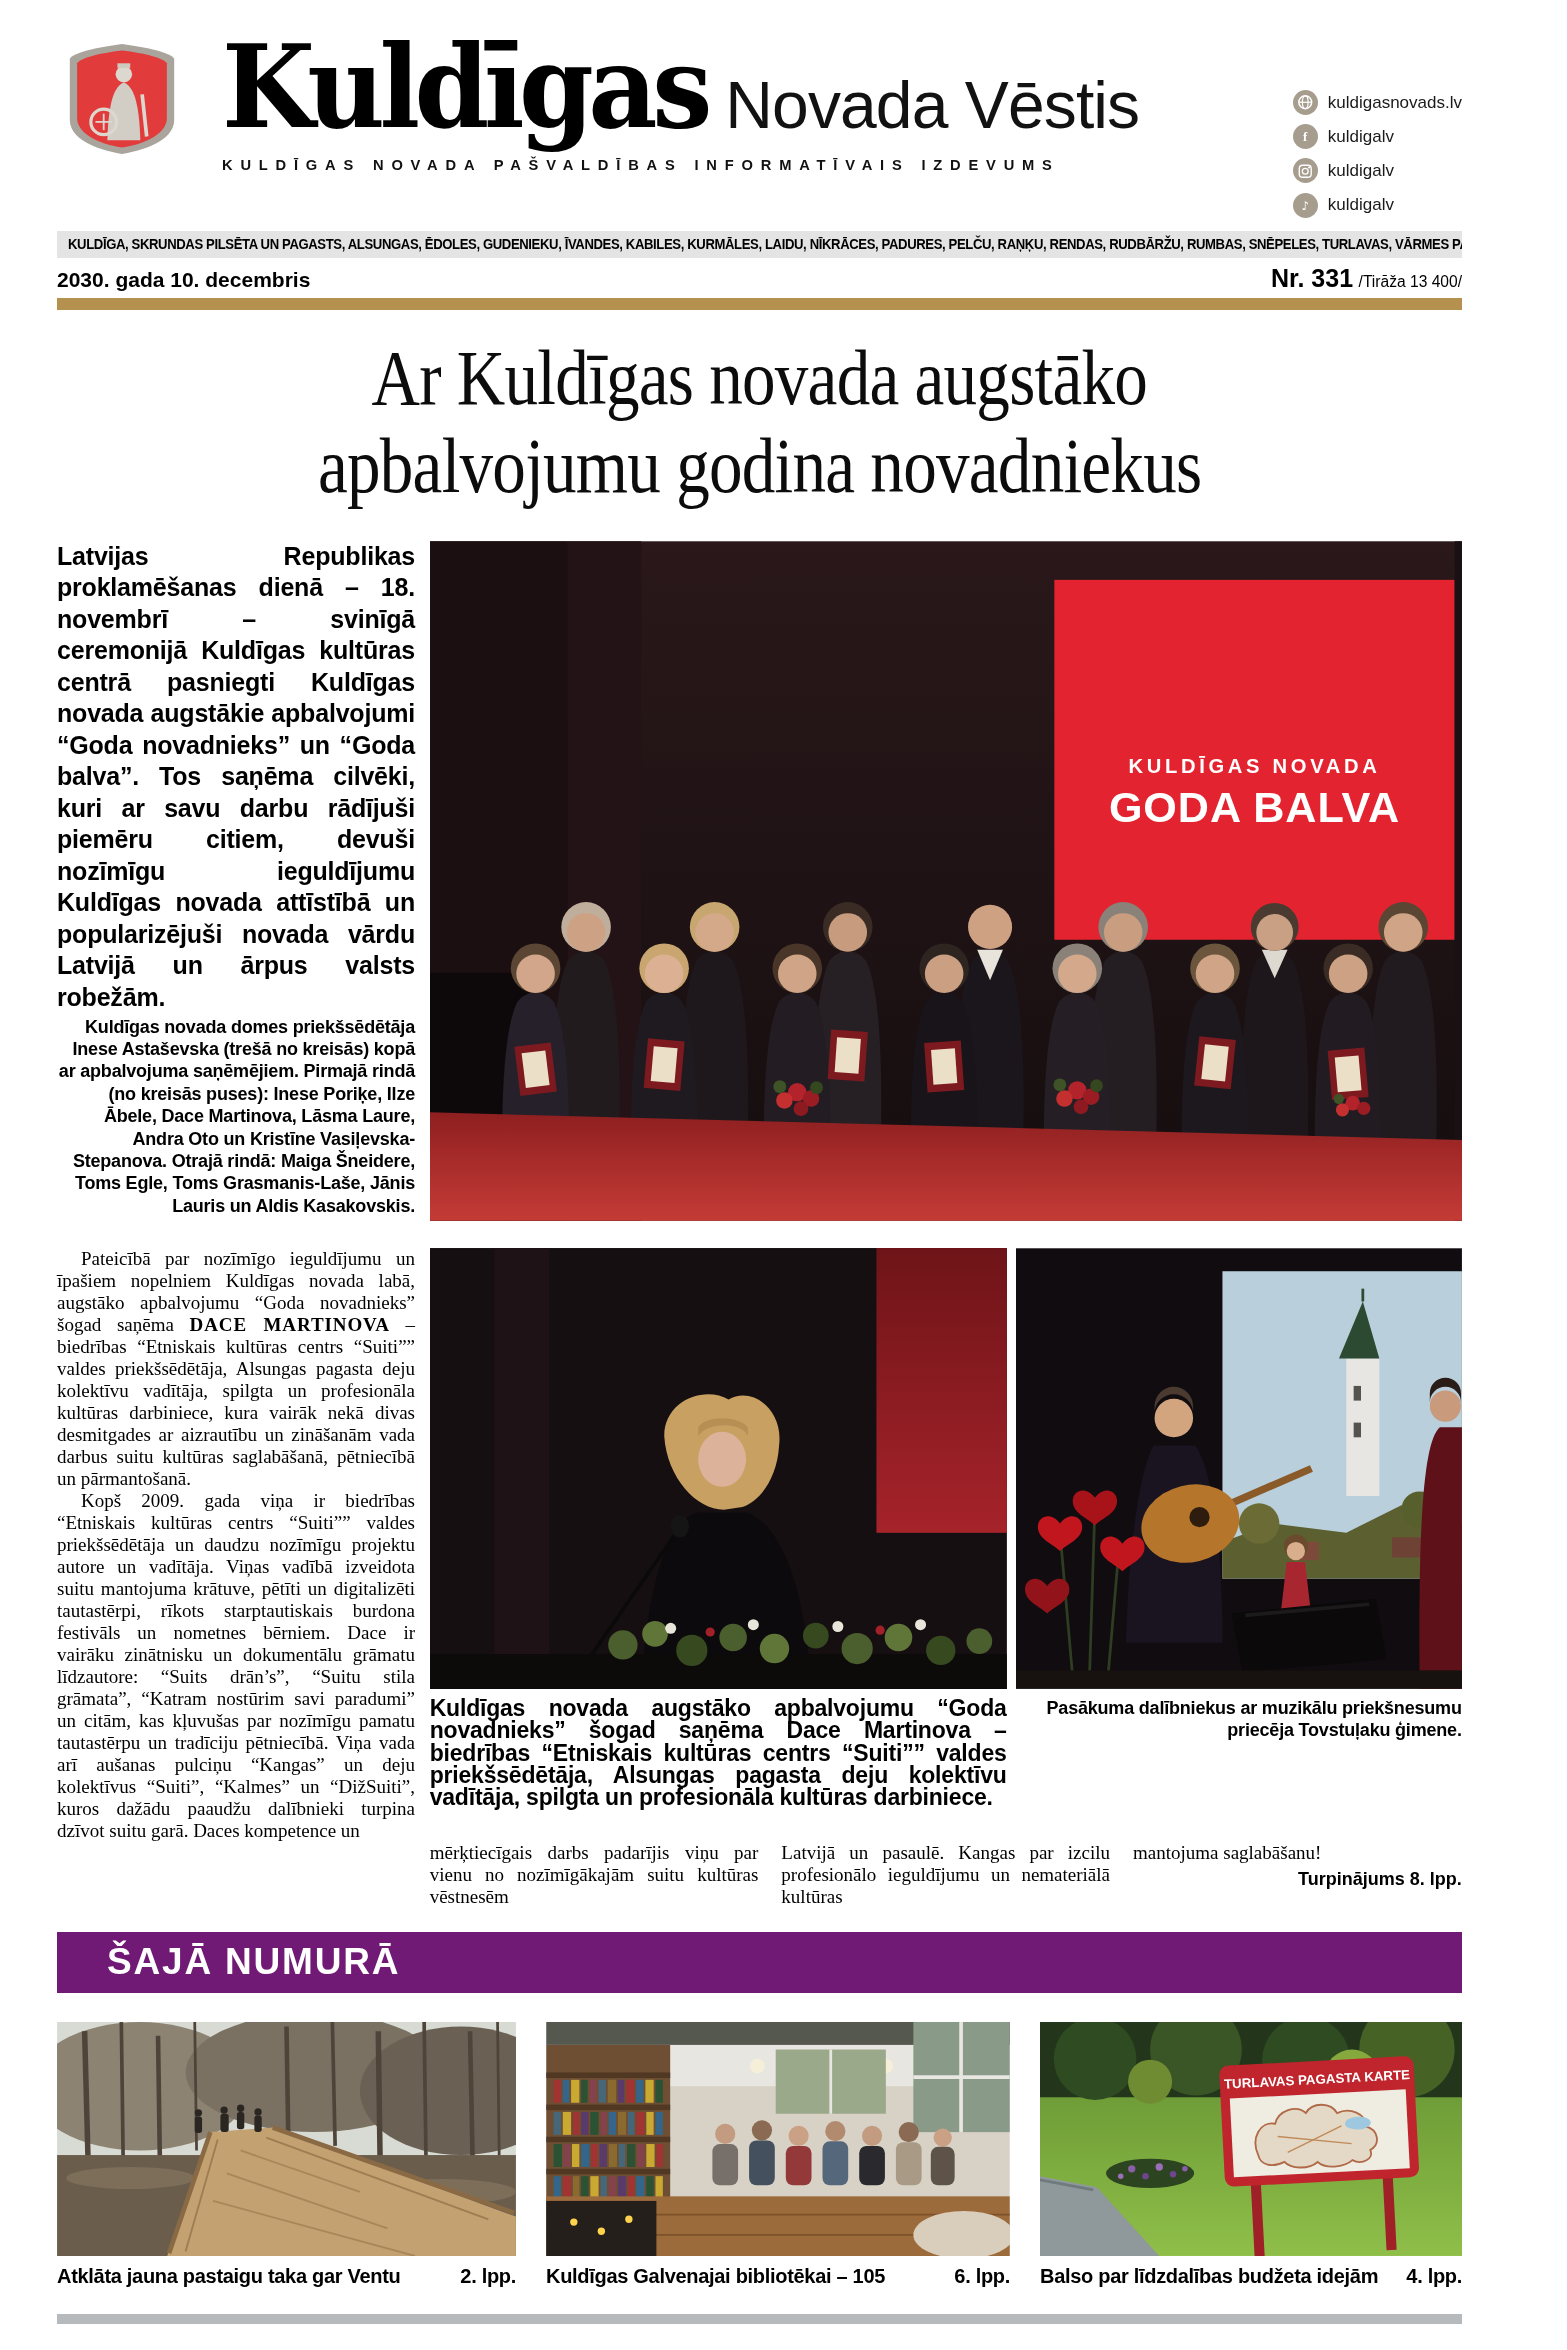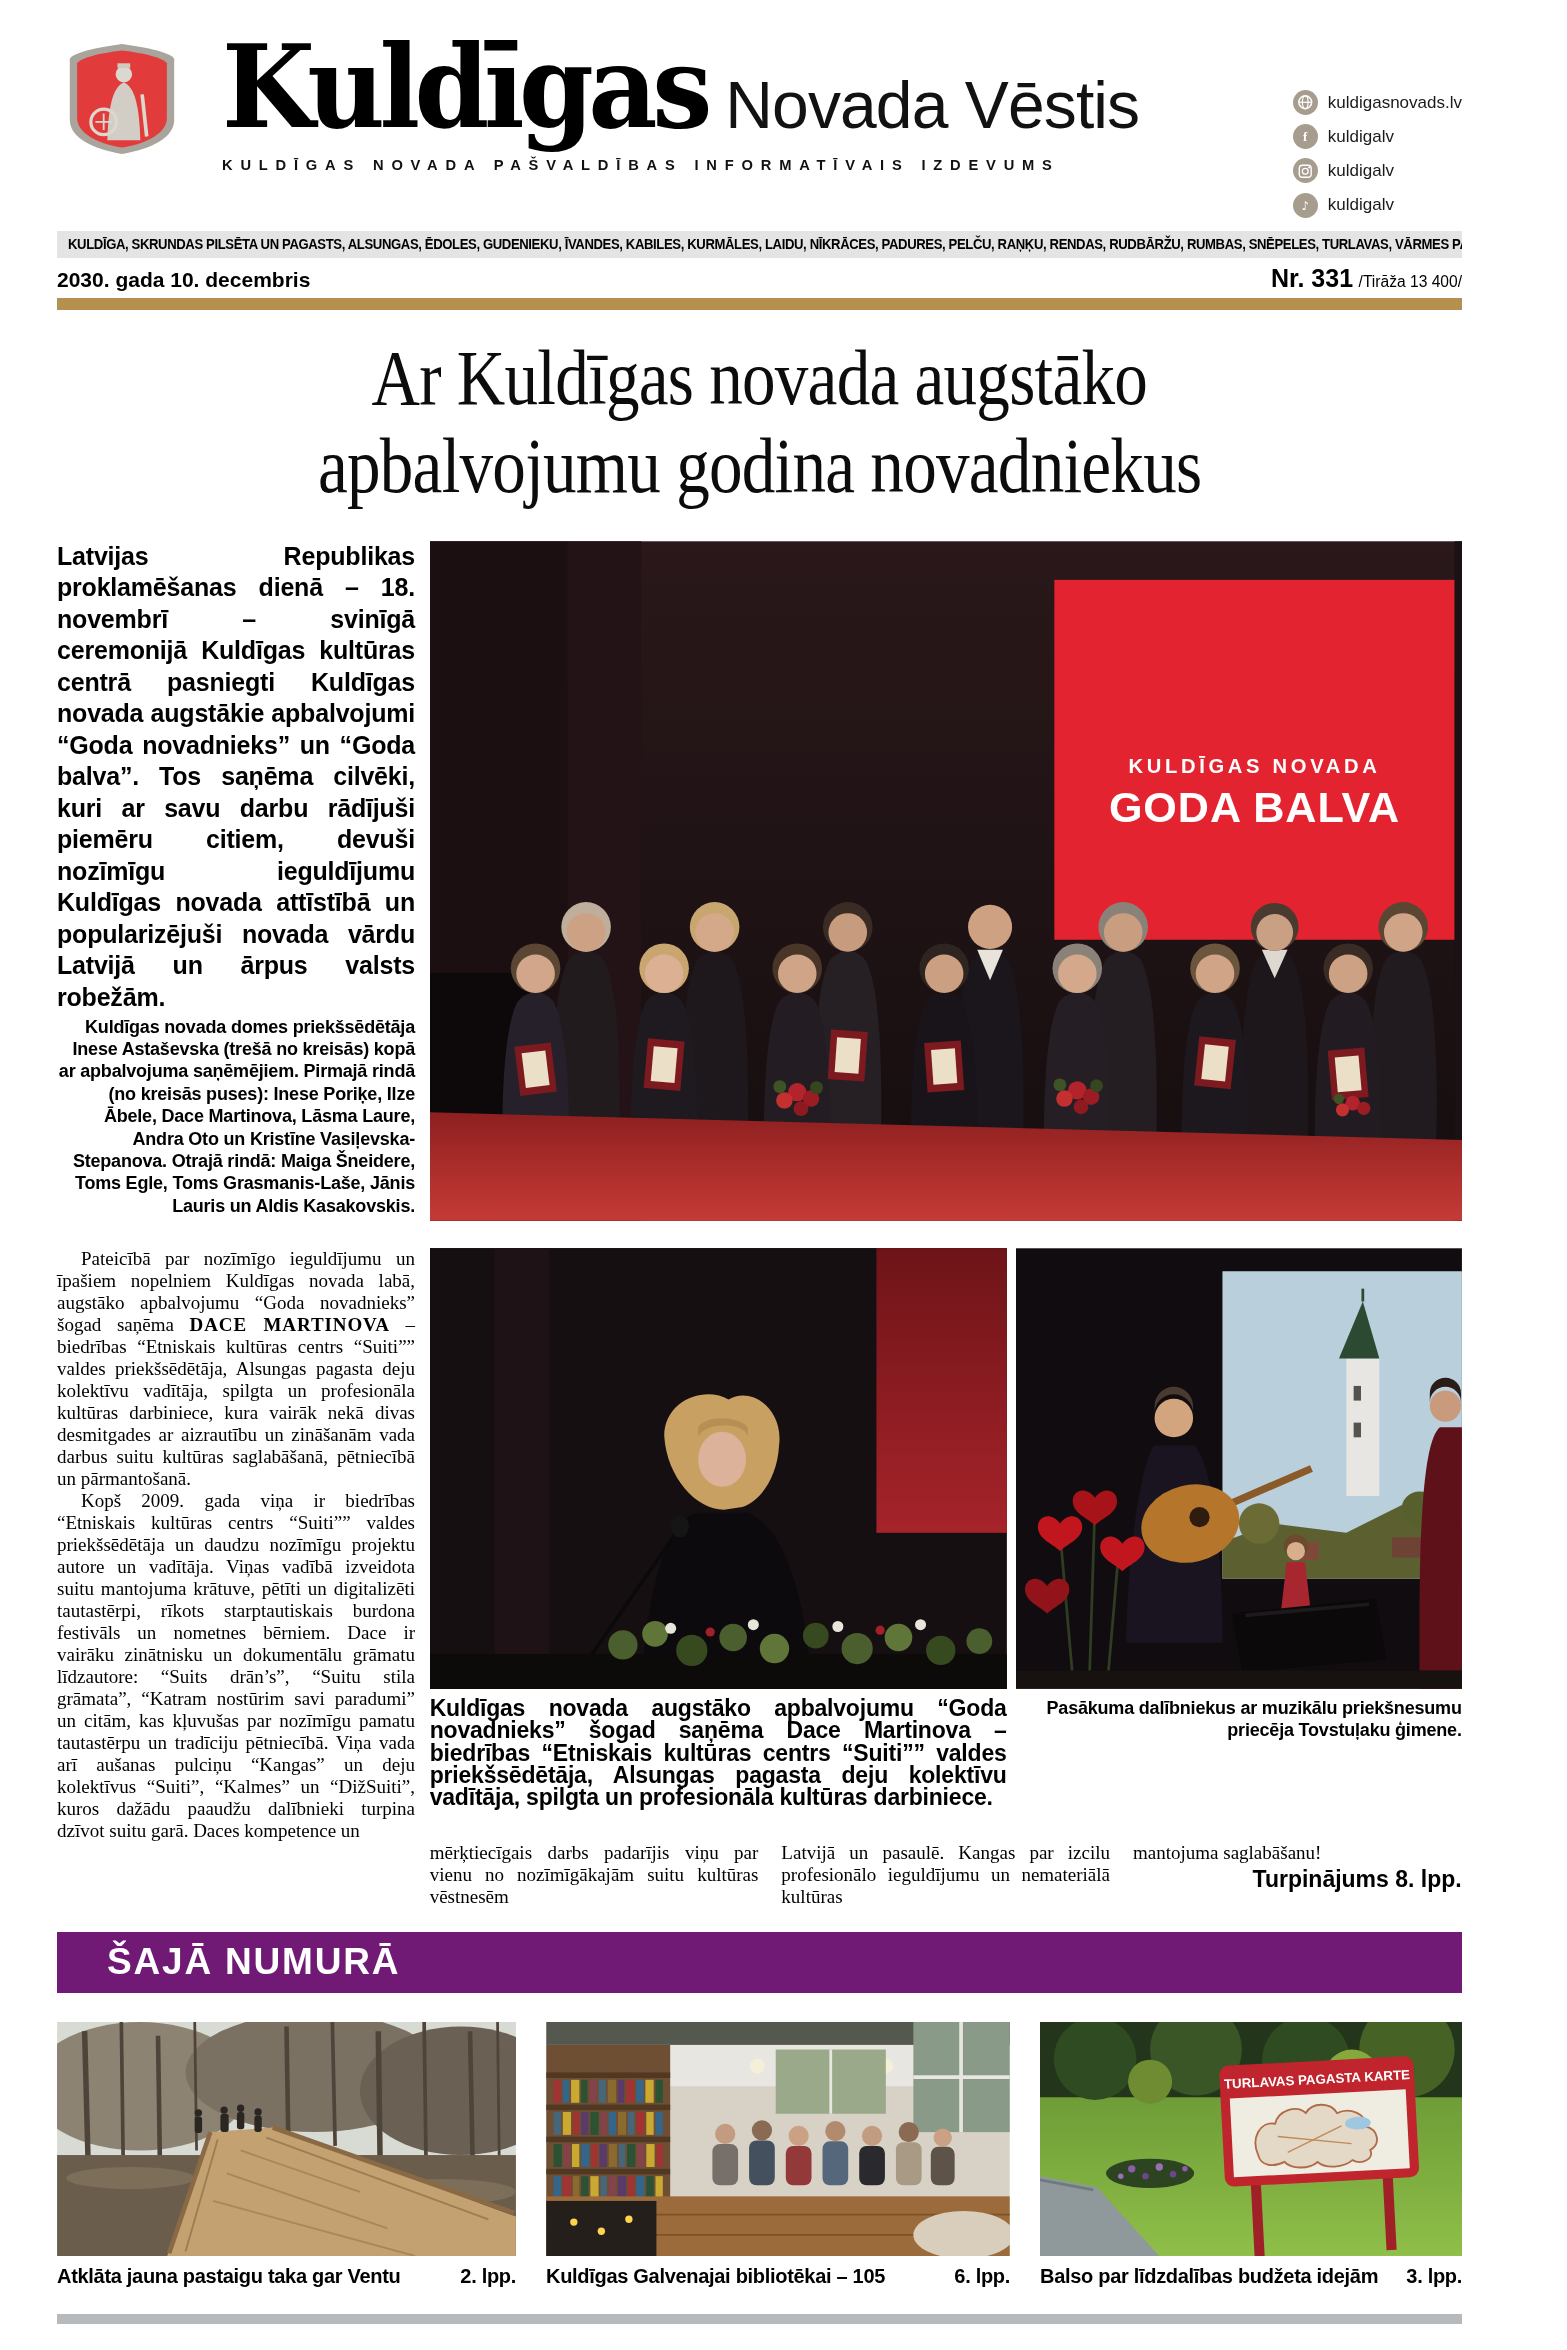--- a/index.html
+++ b/index.html
@@ -53,21 +53,21 @@
   .body-serif{font-family:"Liberation Serif",serif;font-size:19px;line-height:22px;text-align:justify;}
   .body-serif p{margin:0;text-indent:24px;}
   .dm-bold{font-weight:700;letter-spacing:0.9px;}
   .right-area{width:1032px;flex:0 0 auto;display:flex;flex-direction:column;}
   .photos2{display:flex;gap:9.2px;height:441px;}
   .cap-row{display:flex;gap:9.2px;margin-top:7.3px;}
   .cap-mid{width:577px;font-size:23px;font-weight:700;line-height:22.4px;text-align:justify;letter-spacing:-0.2px;}
   .cap-right{width:446px;font-size:18px;font-weight:700;line-height:22.4px;text-align:right;letter-spacing:-0.2px;}
   .cont-row{display:flex;gap:23px;margin-top:33px;}
   .cont-col{width:329px;font-family:"Liberation Serif",serif;font-size:19px;line-height:22px;text-align:justify;}
-  .turpinajums{font-family:"Liberation Sans",sans-serif;font-size:23px;font-weight:700;text-align:right;margin-top:3.7px;}
+  .turpinajums{font-family:"Liberation Sans",sans-serif;font-size:18px;font-weight:700;text-align:right;margin-top:3.7px;}
 
   
   .section-banner{margin-top:24px;height:61px;background:#701a75;display:flex;align-items:center;
           padding-left:50px;color:#fff;font-size:37px;font-weight:700;letter-spacing:1.8px;}
 
   
   .teaser-row{margin-top:29px;display:flex;justify-content:space-between;}
   .teaser{display:flex;flex-direction:column;}
   .teaser-cap{display:flex;justify-content:space-between;align-items:flex-end;margin-top:9.2px;
           font-size:20px;font-weight:700;letter-spacing:-0.3px;}
@@ -622,21 +622,21 @@
           <text x="106" y="25" text-anchor="middle" font-family="Liberation Sans,sans-serif" font-size="14.5" font-weight="700" fill="#ffffff">TURLAVAS PAGASTA KARTE</text>
           <rect x="10" y="36" width="192" height="86" fill="#efece2"></rect>
           <path d="M38,100 C30,80 42,62 58,66 C62,52 82,46 92,56 C100,44 120,46 126,58 C140,52 158,60 156,74 C170,78 172,94 160,100 C164,110 150,116 140,110 C130,118 110,118 102,110 C92,118 72,116 66,108 C52,114 40,110 38,100 Z" fill="#e4d9c6" stroke="#b06a48" stroke-width="2"></path>
           <ellipse cx="148" cy="70" rx="14" ry="7" fill="#9ec7e0"></ellipse>
           <line x1="60" y1="80" x2="140" y2="92" stroke="#c08a5a" stroke-width="1.5"></line>
           <line x1="70" y1="98" x2="130" y2="72" stroke="#c08a5a" stroke-width="1.5"></line>
         </g>
       </svg>
       <div class="teaser-cap">
         <span>Balso par līdzdalības budžeta idejām</span>
-        <span>3. lpp.</span>
+        <span>4. lpp.</span>
       </div>
     </div>
   </div>
 
   <div class="gray-bar"></div>
 
 </div>
 
 
 </body></html>

